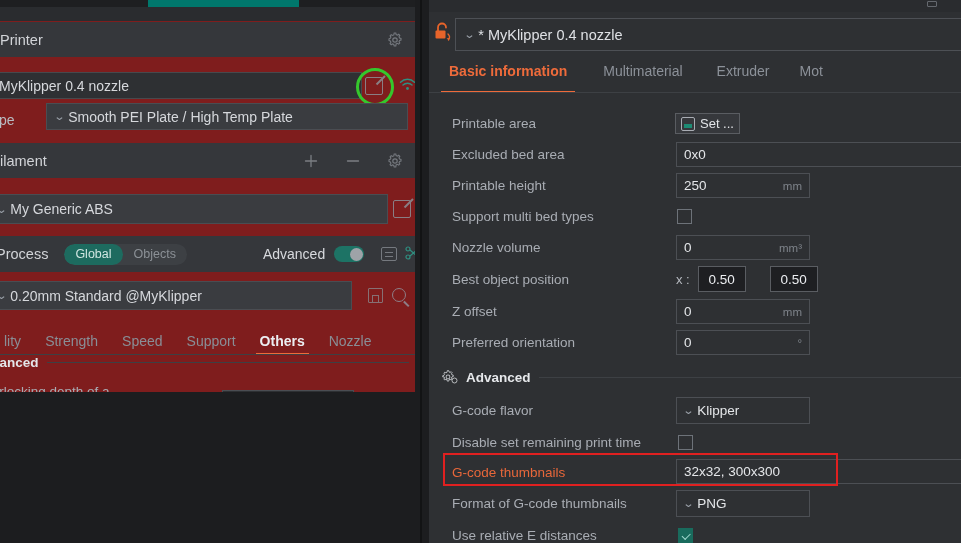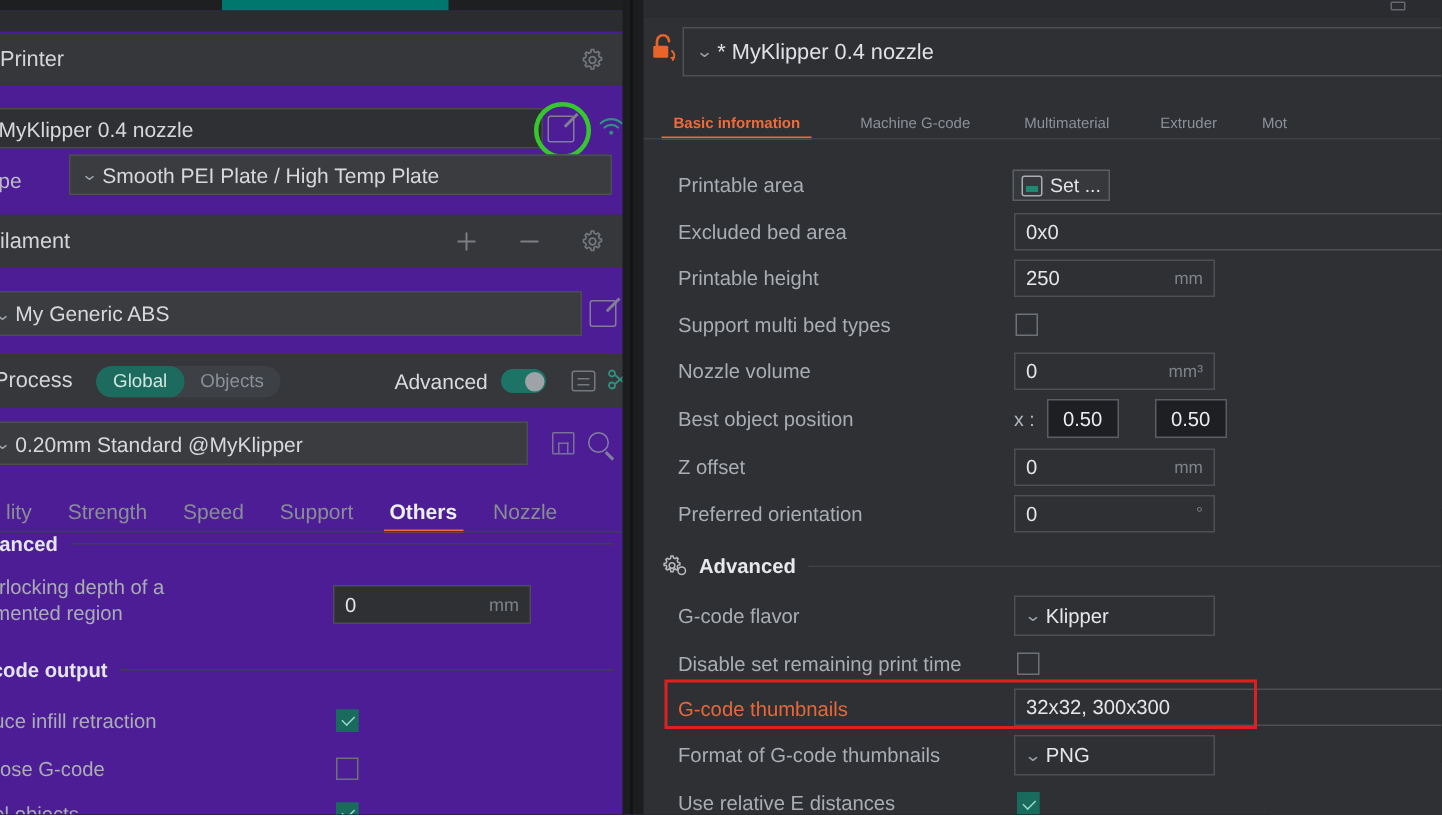--- a/index.html
+++ b/index.html
@@ -6,22 +6,22 @@
   html, body {
     width: 961px; height: 543px;
     background: #2b2d30;
     font-family: "Liberation Sans", sans-serif;
     overflow: hidden;
   }
   #root { position: relative; width: 961px; height: 543px; background: #1c1d1f; }
 
   
   #left-panel {
-    position: absolute; left: 0; top: 0; width: 421px; height: 543px;
-    background: #4c1d95; overflow: hidden;
+    position: absolute; left: 0; top: 0; width: 421px; height: 392px;
+    background: #7f1d1d; overflow: hidden;
   }
   .top-tabstrip {
     position: absolute; left: 0; top: 0; width: 421px; height: 7px;
     background: #1e1f21;
   }
   .top-tabstrip .active-bar {
     position: absolute; left: 148px; top: 0; width: 151px; height: 7px;
     background: #00776c;
   }
   .lp-header-strip {
@@ -135,21 +135,21 @@
 
   .lock-icon { position: absolute; left: 4px; top: 20px; width: 22px; height: 26px; }
 
   #rp-name-box {
     position: absolute; left: 26px; top: 18px; width: 520px; height: 33px;
     background: #2e3033; border: 1px solid #4d5055; display: flex; align-items: center;
     padding-left: 9px; color: #dfe1e5; font-size: 14.5px;
   }
 
   #rp-tabs { position: absolute; left: 8px; top: 63px; width: 524px; height: 30px; display: flex; align-items: flex-end; }
-  .rp-tab { font-size: 10px; color: #8c9199; padding: 0 12px 5px; position: relative; white-space: nowrap; }
+  .rp-tab { font-size: 14px; color: #8c9199; padding: 0 12px 14px; position: relative; white-space: nowrap; }
   .rp-tab.active { color: #ee6b3b; font-weight: bold; }
   .rp-tab.active::after { content: ""; position: absolute; left: 4px; right: 4px; bottom: 0; height: 2.5px; background: #ee6b3b; }
   #rp-tabs-underline { position: absolute; left: 0; top: 92px; width: 532px; height: 1px; background: #3d4044; }
 
   .rr { position: absolute; left: 0; width: 532px; height: 31px; display: flex; align-items: center; }
   .rr-label { position: absolute; left: 23px; font-size: 13.5px; color: #a9adb4; white-space: nowrap; }
   .rr-label.hl { color: #e8673a; }
   .rr-field {
     position: absolute; left: 247px; height: 25px; background: #2e3033; border: 1px solid #4c4f54;
     display: flex; align-items: center; padding: 0 7px; color: #e4e6e9; font-size: 13.5px; white-space: nowrap;
@@ -351,21 +351,20 @@
       </svg>
     </span>
 
     <div id="rp-name-box">
       <span class="chev">⌄</span>
       <span>* MyKlipper 0.4 nozzle</span>
     </div>
 
     <div id="rp-tabs">
       <span class="rp-tab active">Basic information</span>
-      <span class="rp-tab" style="padding-left:28px;">Machine G-code</span>
       <span class="rp-tab" style="padding-left:24px;">Multimaterial</span>
       <span class="rp-tab" style="padding-left:22px;">Extruder</span>
       <span class="rp-tab" style="padding-left:18px;">Mot</span>
     </div>
     <div id="rp-tabs-underline"></div>
 
     <div class="rr" style="top:108px;">
       <span class="rr-label">Printable area</span>
       <span class="set-btn">
         <span class="cube-icon"></span>

